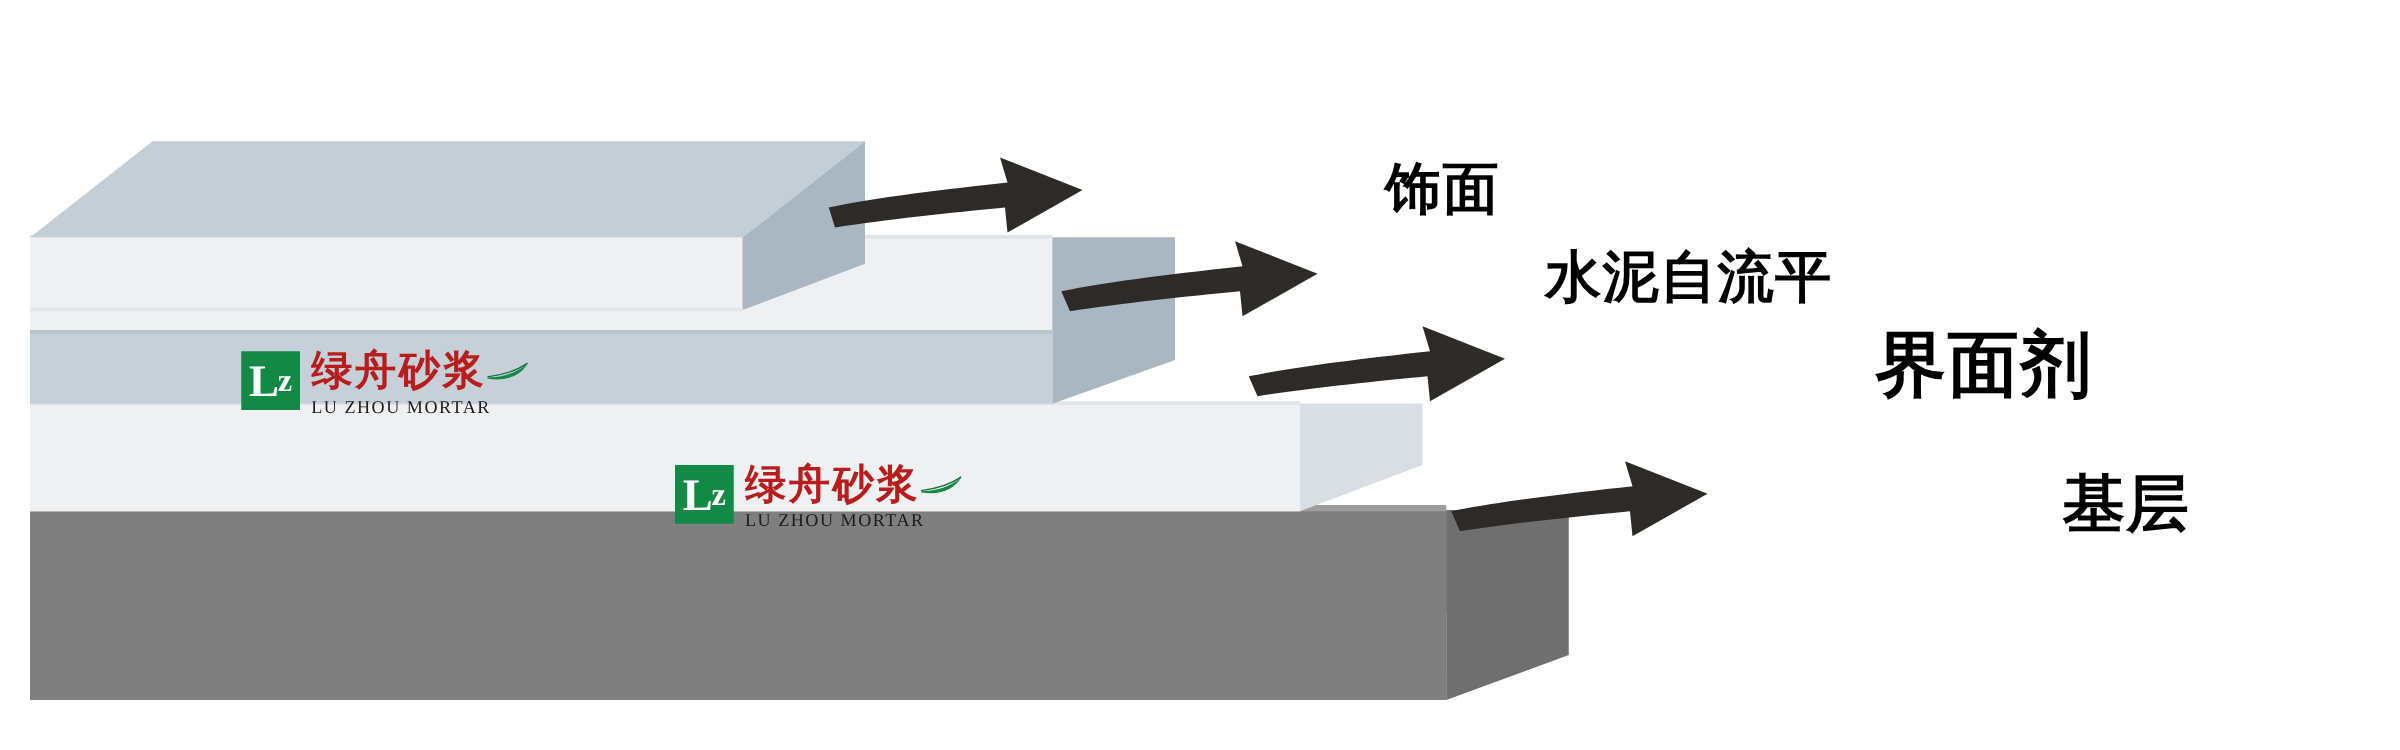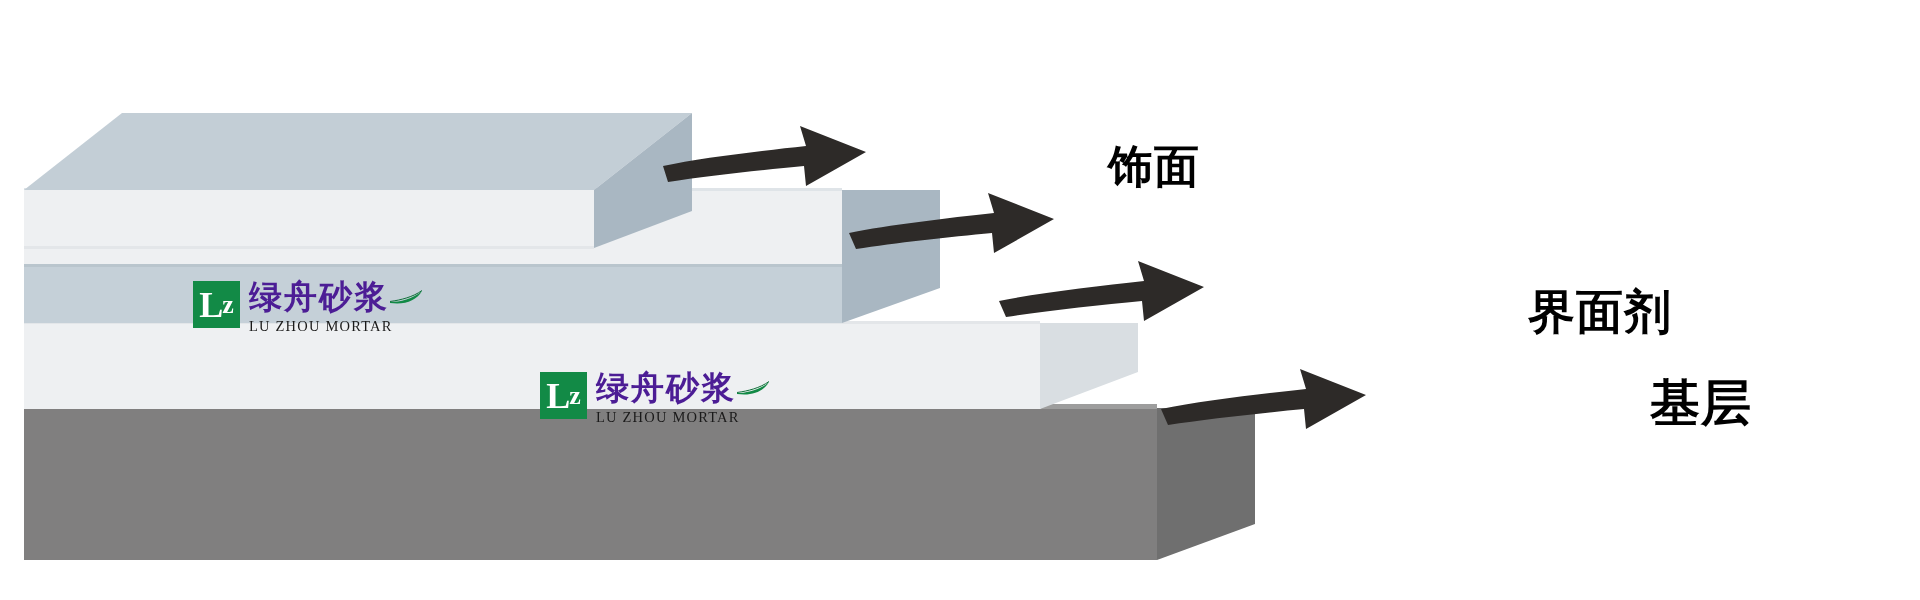--- a/index.html
+++ b/index.html
@@ -15,23 +15,23 @@
   
   .layer-label{
     position:absolute;
     color:#000000;
     font-family:"Liberation Sans","DejaVu Sans",sans-serif;
     font-weight:bold;
     white-space:nowrap;
     letter-spacing:1px;
     line-height:1;
   }
-  #label-facing    { left:1108px; top:128px; font-size:45px;margin-top:16px; }
+  #label-facing    { left:1108px; top:128px; font-size:45px; }
   #label-selflevel { left:1236px; top:199px; font-size:45px; }
-  #label-interface { left:1500px; top:288px; font-size:47px;margin-left:28px; }
+  #label-interface { left:1500px; top:264px; font-size:57px; }
   #label-base      { left:1650px; top:378px; font-size:50px; }
 
   
   .brand{
     position:absolute;
     display:flex;
     align-items:flex-start;
     pointer-events:none;
   }
   .brand .mark{
@@ -44,21 +44,21 @@
     font-weight:bold;
     line-height:1;
   }
   .brand .mark .mk-l{letter-spacing:-1px;}
   .brand .mark .mk-z{font-size:0.72em;}
   .brand .words{display:flex;flex-direction:column;justify-content:center;}
   .brand .cn-row{display:flex;align-items:center;}
   .brand .cn{
     font-family:"Liberation Serif","DejaVu Serif",serif;
     font-weight:bold;
-    color:#4c1d95;
+    color:#b91c1c;
     letter-spacing:2px;
     line-height:1;
     white-space:nowrap;
   }
   .brand .en{
     font-family:"Liberation Serif","DejaVu Serif",serif;
     font-weight:normal;
     color:#1a1a1a;
     white-space:nowrap;
     line-height:1;
@@ -158,20 +158,21 @@
 
     <g>
       <path d="M1161,409 C1200,401 1260,394 1306,389
                L1300,369 L1366,395 L1306,429 L1304,409
                C1262,413 1206,419 1168,425 Z" fill="#2d2a28"></path>
     </g>
   </svg>
 
   <div class="layer-label" id="label-facing">饰面</div>
 
+  <div class="layer-label" id="label-selflevel">水泥自流平</div>
 
   <div class="layer-label" id="label-interface">界面剂</div>
 
   <div class="layer-label" id="label-base">基层</div>
 
   <div class="brand" id="brand-1">
     <div class="mark">
       <span class="mk-l">L</span>
         <span class="mk-z">z</span>
     </div>

